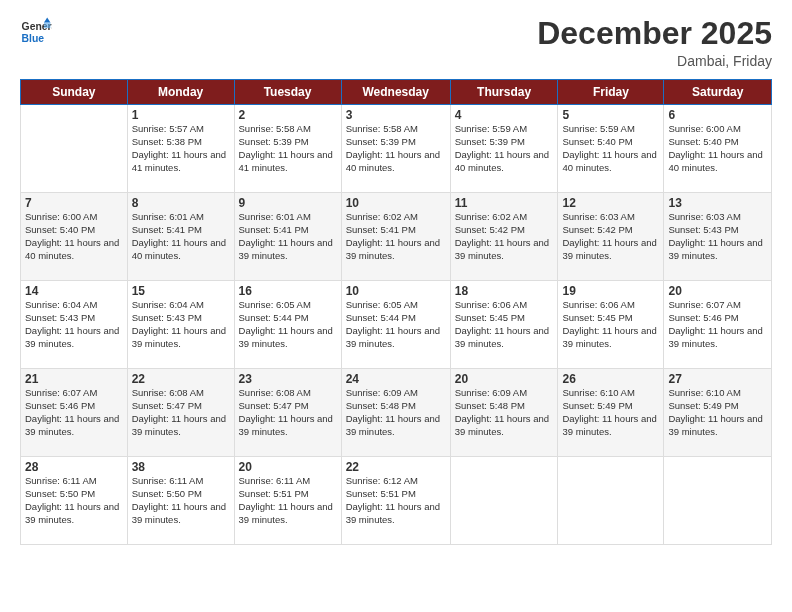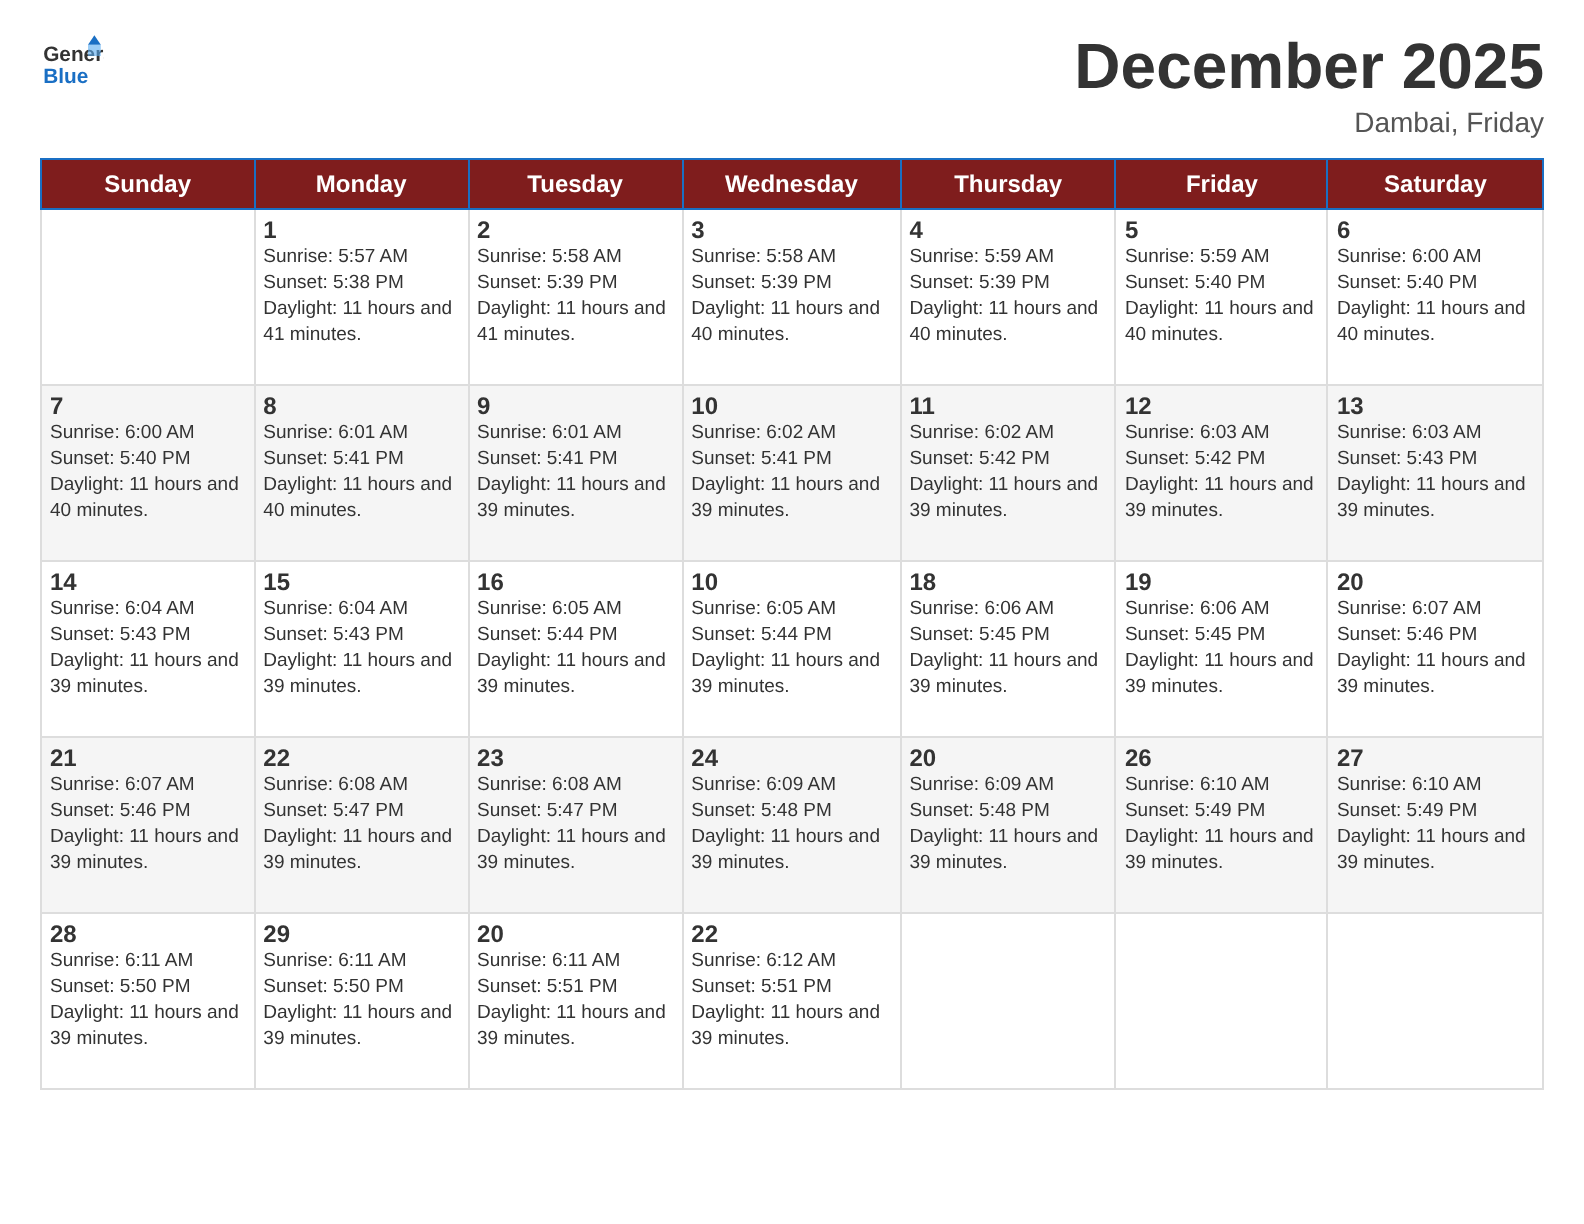--- a/index.html
+++ b/index.html
@@ -289,21 +289,21 @@
           </td>
         </tr>
         <tr>
           <td>
             <div class="day-num">28</div>
             <div class="day-info" style="white-space: pre-line;">Sunrise: 6:11 AM
 Sunset: 5:50 PM
 Daylight: 11 hours and 39 minutes.</div>
           </td>
           <td>
-            <div class="day-num">29</div>
+            <div class="day-num">38</div>
             <div class="day-info" style="white-space: pre-line;">Sunrise: 6:11 AM
 Sunset: 5:50 PM
 Daylight: 11 hours and 39 minutes.</div>
           </td>
           <td>
             <div class="day-num">20</div>
             <div class="day-info" style="white-space: pre-line;">Sunrise: 6:11 AM
 Sunset: 5:51 PM
 Daylight: 11 hours and 39 minutes.</div>
           </td>

